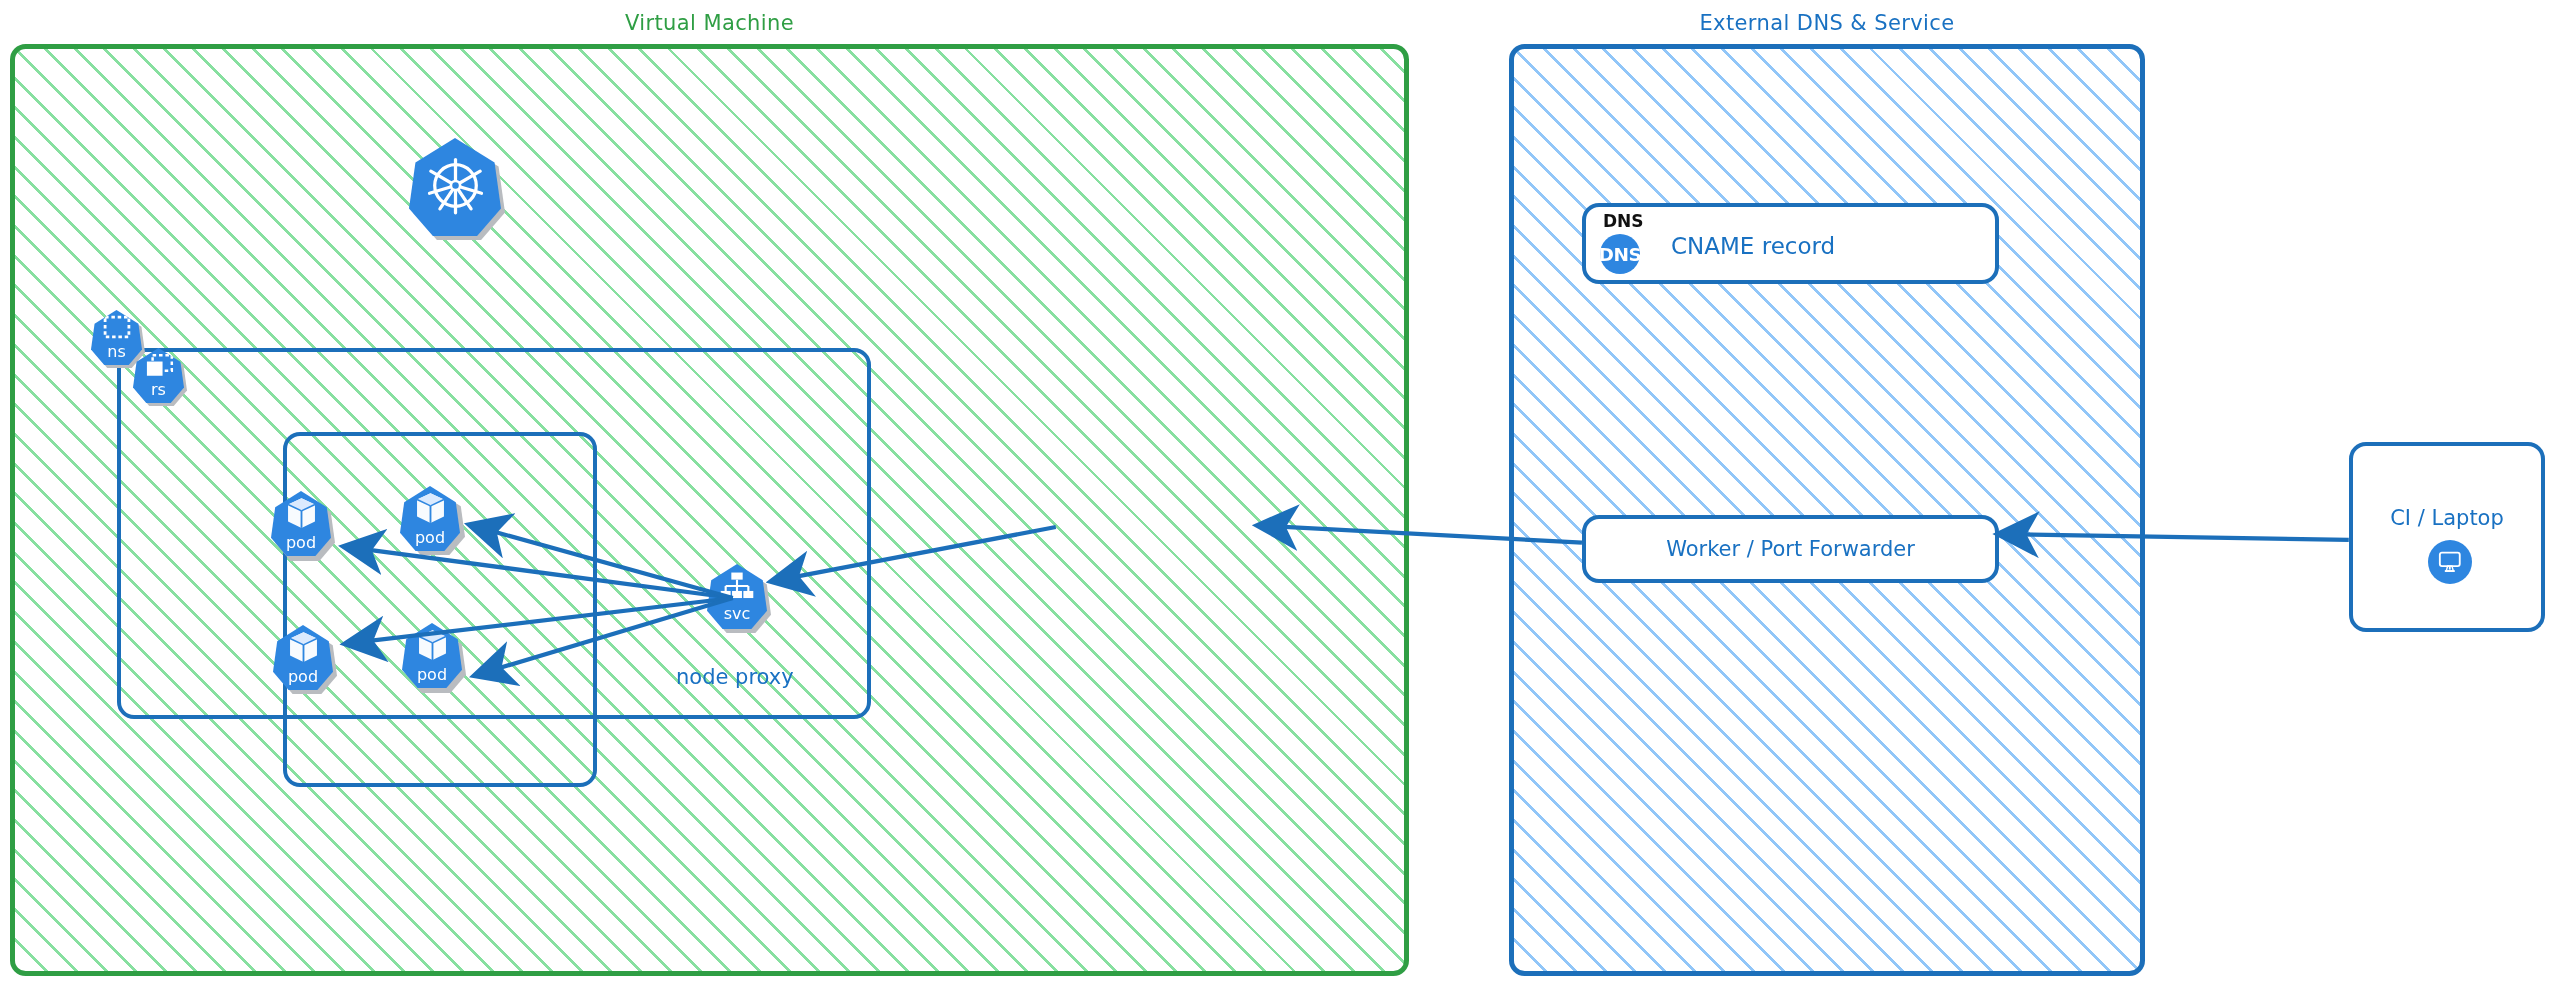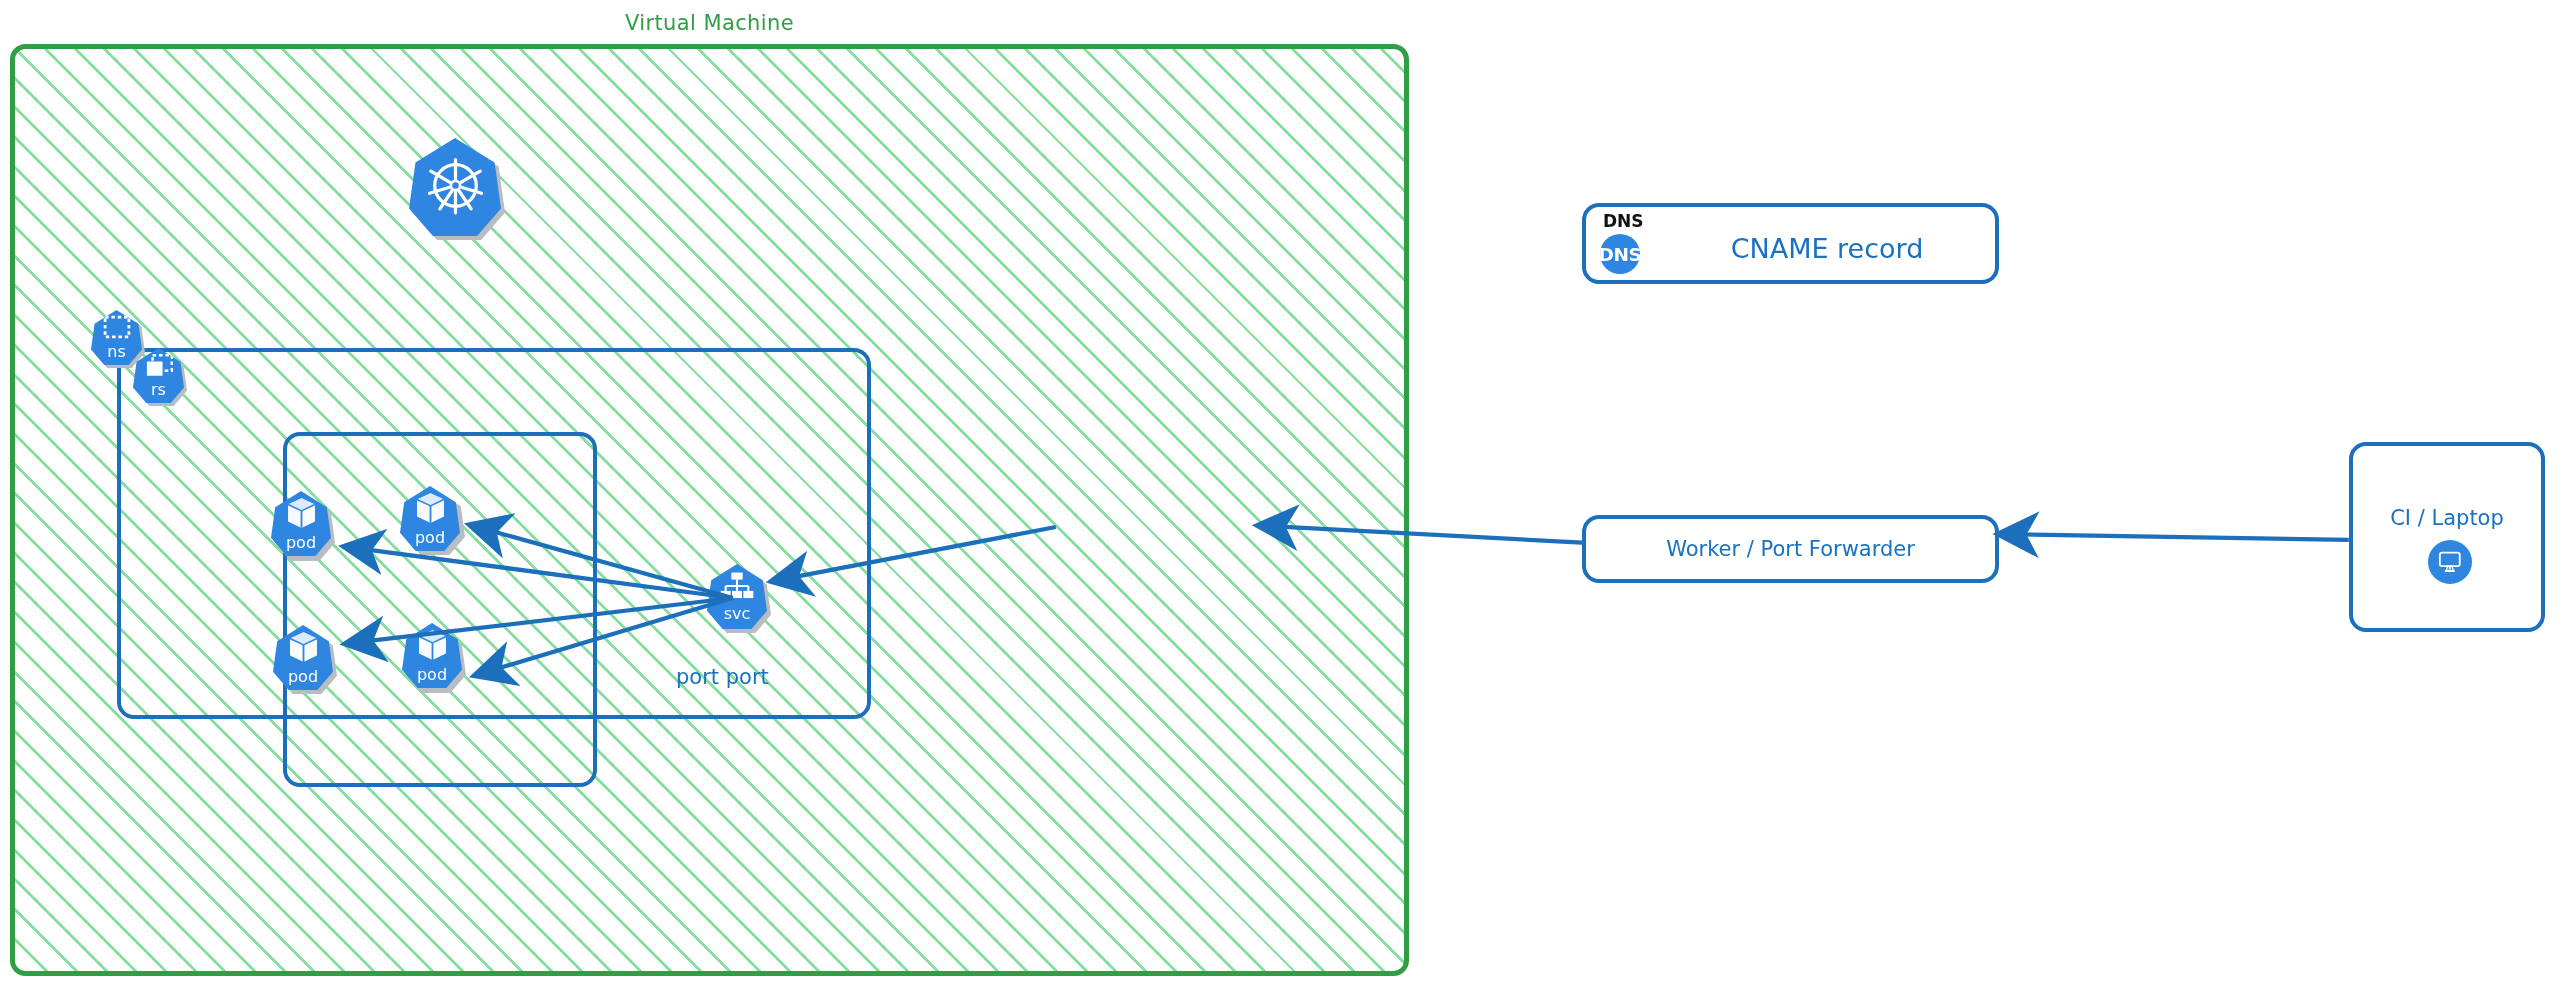--- a/index.html
+++ b/index.html
@@ -284,33 +284,36 @@
         <line x1="24" y1="21" x2="24" y2="28" stroke="#ffffff" stroke-width="3"></line>
         <line x1="40" y1="21" x2="40" y2="28" stroke="#ffffff" stroke-width="3"></line>
         <rect x="1" y="28" width="14" height="10" fill="#ffffff"></rect>
         <rect x="17" y="28" width="14" height="10" fill="#ffffff"></rect>
         <rect x="33" y="28" width="14" height="10" fill="#ffffff"></rect>
       </svg>
     </span>
     <span class="caption">svc</span>
   </div>
 
-  <div class="free-text txt-blue" style="left:676px; top:665px; font-size:21px;">port port</div>
-
-
+  <div class="free-text txt-blue" style="left:676px; top:665px; font-size:21px;">node proxy</div>
+
+
+  <div class="group group-ext">
+    <div class="group-title blue">External DNS &amp; Service</div>
+  </div>
 
   <div class="box box-blue" style="left:1582px; top:203px; width:417px; height:81px;
        display:block;">
     <div class="free-text txt-black" style="left:17px; top:4.3px; font-size:17px;
          font-weight:bold; position:absolute;">DNS</div>
     <div class="circle-icon" style="left:14px; top:27px; width:40px; height:40px;">
       <span class="dns-text">DNS</span>
     </div>
     <div class="free-text txt-blue" style="left:85px; top:25.6px; width:312px;
-         text-align:center; font-size:27px; position:absolute;">CNAME record</div>
+         text-align:left; font-size:23px; position:absolute;">CNAME record</div>
   </div>
 
   <div class="box box-blue" style="left:1582px; top:515px; width:417px; height:68px;">
     <span class="box-label">Worker / Port Forwarder</span>
   </div>
 
   <div class="box box-blue" style="left:2349px; top:442px; width:196px; height:190px;
        display:block;">
     <div class="free-text txt-blue" style="left:0; top:60px; width:100%;
          text-align:center; font-size:21px; position:absolute;">CI / Laptop</div>

